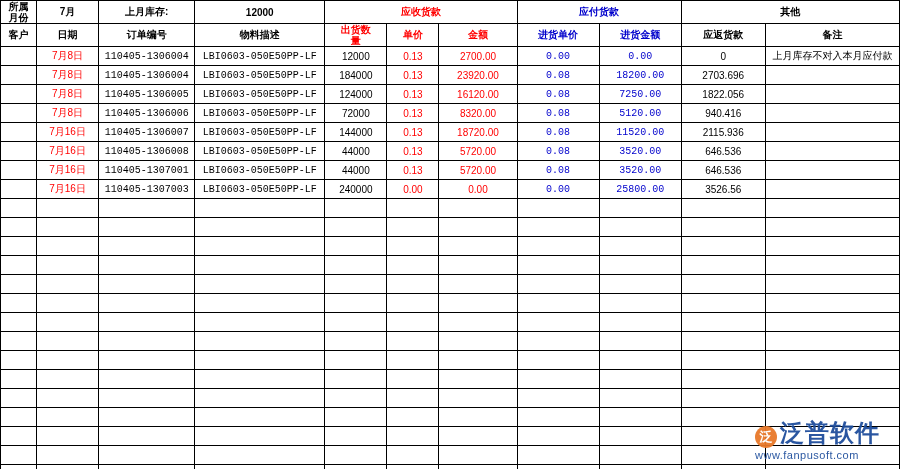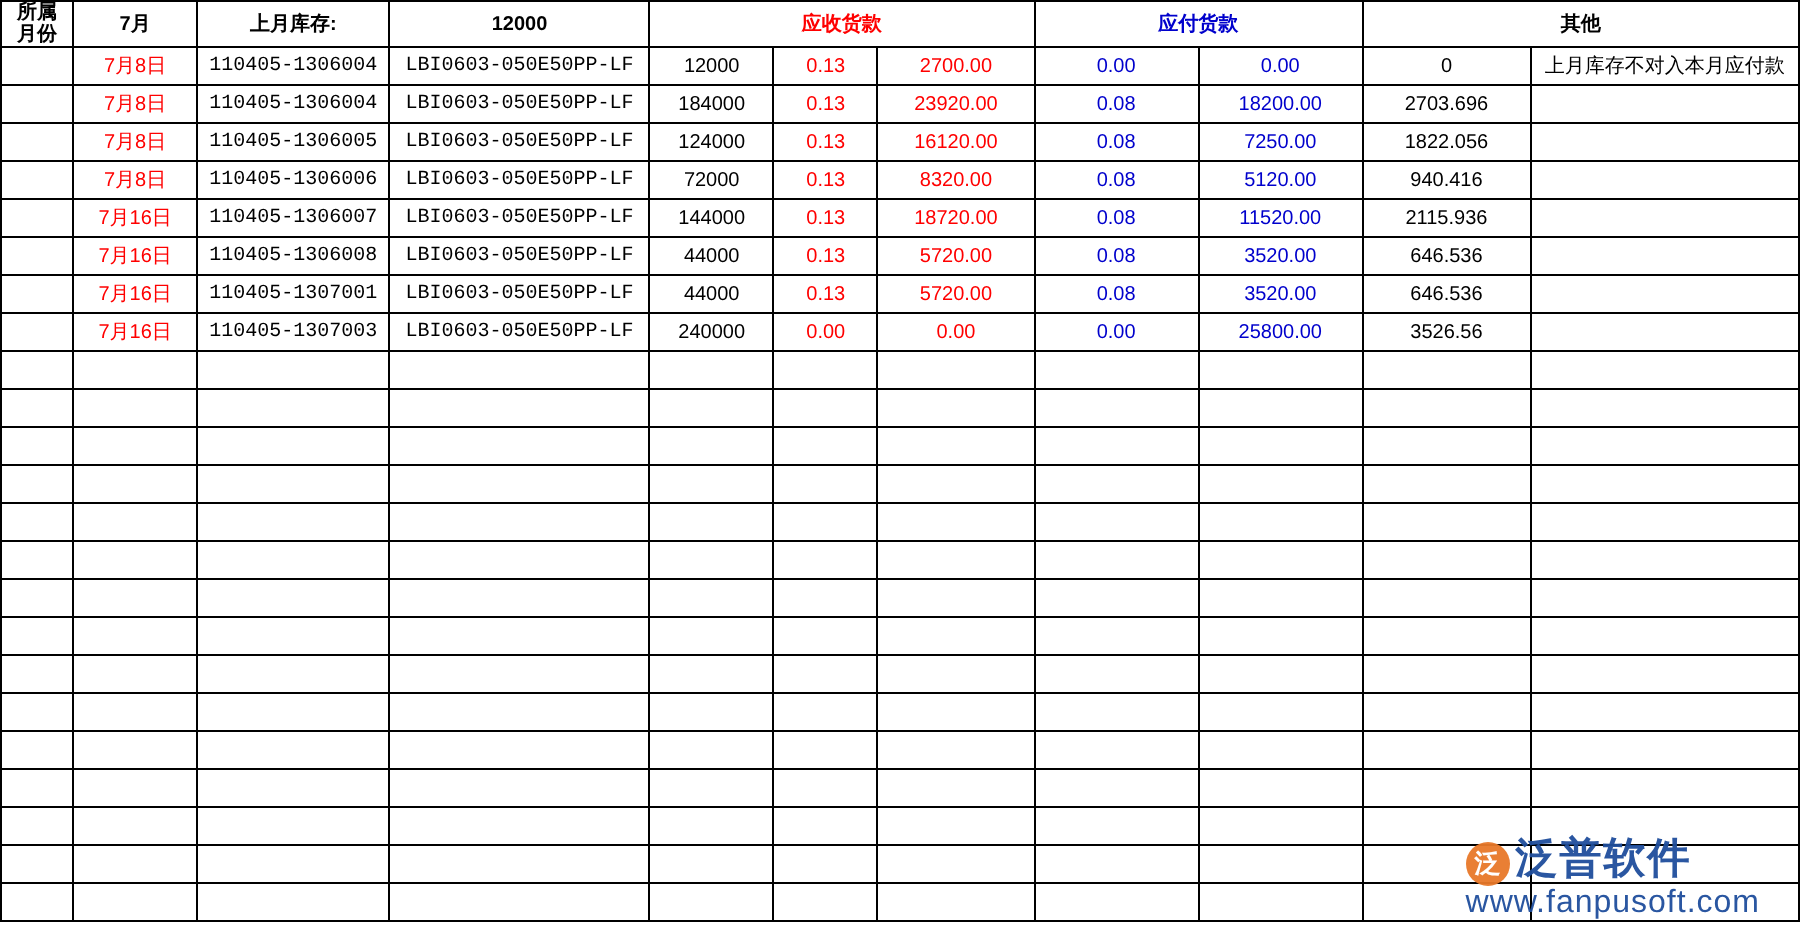--- a/index.html
+++ b/index.html
@@ -32,47 +32,46 @@
     height: 27px;
     font-weight: bold;
     font-size: 12px;
   }
   .hdr-sub td {
     height: 27px;
     font-weight: bold;
     font-size: 11px;
   }
   .red { color: #ff0000; }
-  .blue { color: #0000cc; }
+  .blue { color: #0000cc; font-family: Liberation Mono, monospace; }
   .black { color: #000000; }
   .small8 { font-size: 8px; }
   .mono { font-family: "Liberation Mono", monospace; font-size: 9.5px; }
   .row-data td { height: 17px; }
   .blank-row td { height: 17px; }
   .twoline {
     line-height: 11px;
     font-size: 11px;
   }
   .watermark {
     position: absolute;
     right: 8px;
     bottom: 8px;
     pointer-events: none;
     opacity: 0.95;
   }
   .wm-text {
-    font-size: 21px;
+    font-size: 24px;
     font-weight: bold;
     color: #1f4e9c;
     letter-spacing: 1px;
   }
   .wm-sub {
-    font-size: 16px;
+    font-size: 11px;
     color: #1f4e9c;
-    text-align: right;
     letter-spacing: 0.5px;
   }
   .wm-circle {
     display: inline-block;
     width: 22px;
     height: 22px;
     border-radius: 50%;
     background: #e8792a;
     color: #fff;
     font-size: 13px;
@@ -111,20 +110,36 @@
       <div>月份</div>
     </td>
     <td>7月</td>
     <td>上月库存:</td>
     <td>12000</td>
     <td colspan="3" class="red">应收货款</td>
     <td colspan="2" class="blue">应付货款</td>
     <td colspan="2">其他</td>
   </tr>
 
+  <tr class="hdr-sub">
+    <td>客户</td>
+    <td>日期</td>
+    <td>订单编号</td>
+    <td>物料描述</td>
+    <td class="red twoline">
+      <div>出货数</div>
+      <div>量</div>
+    </td>
+    <td class="red">单价</td>
+    <td class="red">金额</td>
+    <td class="blue">进货单价</td>
+    <td class="blue">进货金额</td>
+    <td>应返货款</td>
+    <td>备注</td>
+  </tr>
 
   </tbody>
       <tbody id="data-body">
         <tr class="row-data">
           <td></td>
           <td class="red">7月8日</td>
           <td class="mono black">110405-1306004</td>
           <td class="mono black">LBI0603-050E50PP-LF</td>
           <td class="black">12000</td>
           <td class="red">0.13</td>

